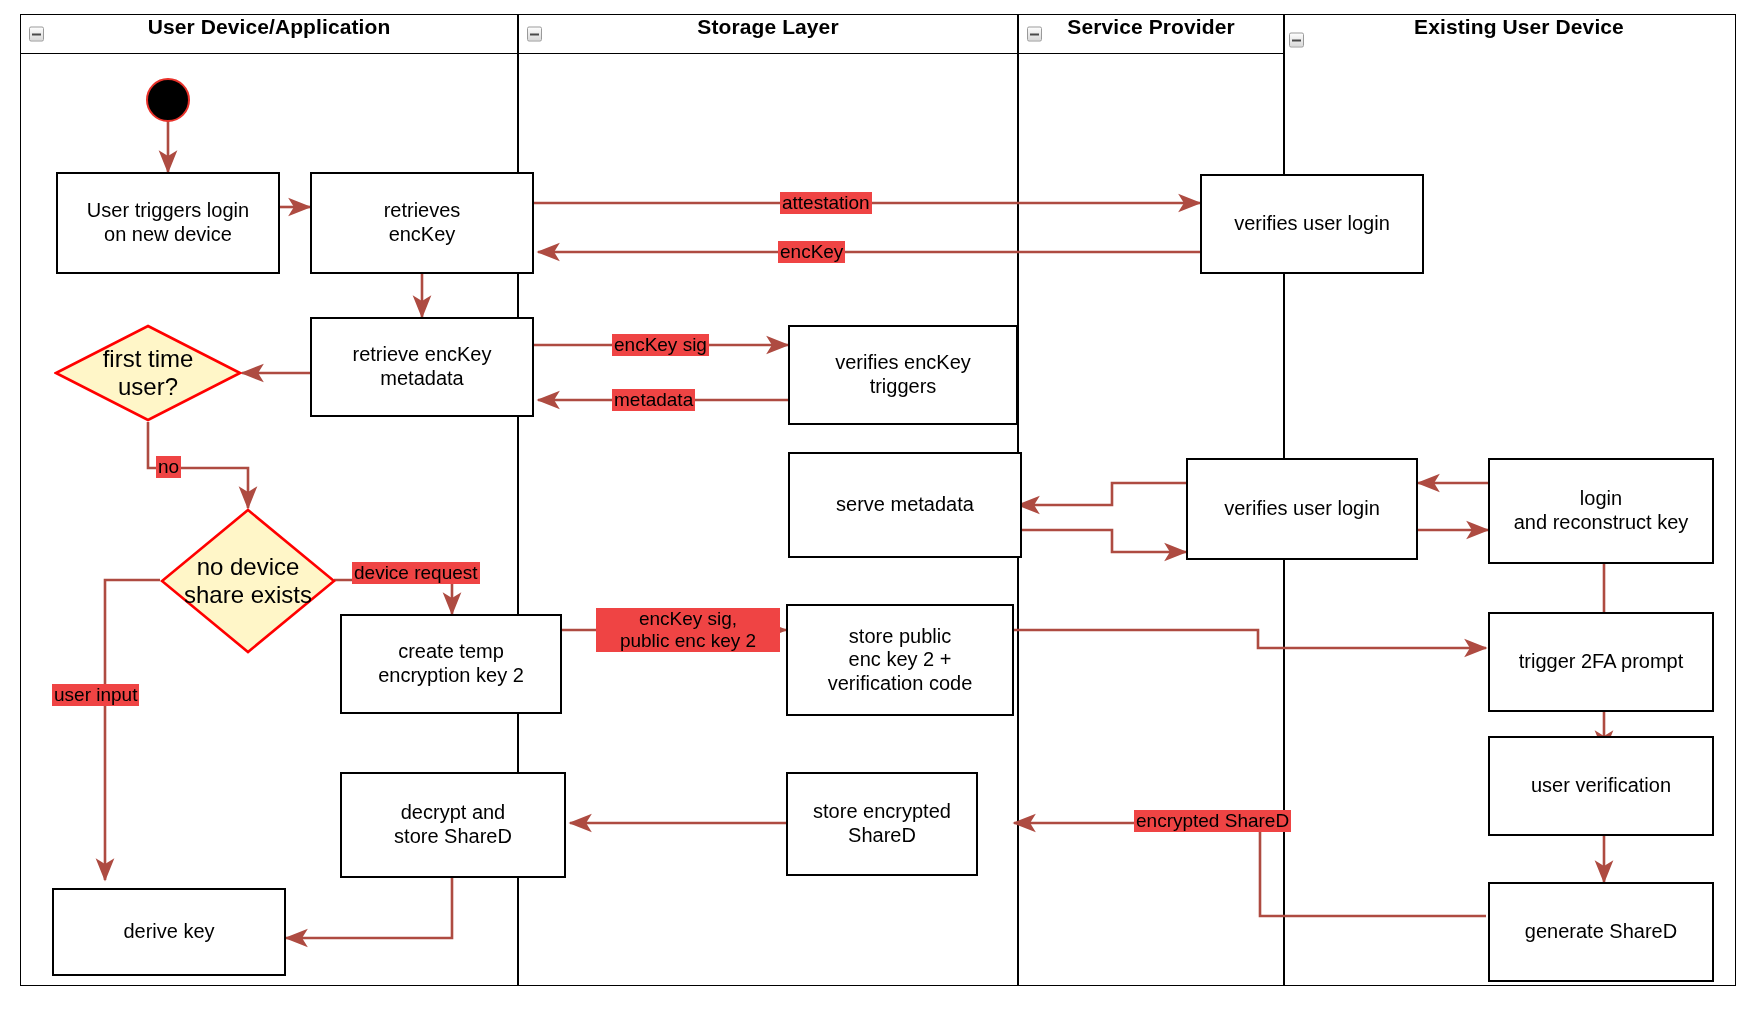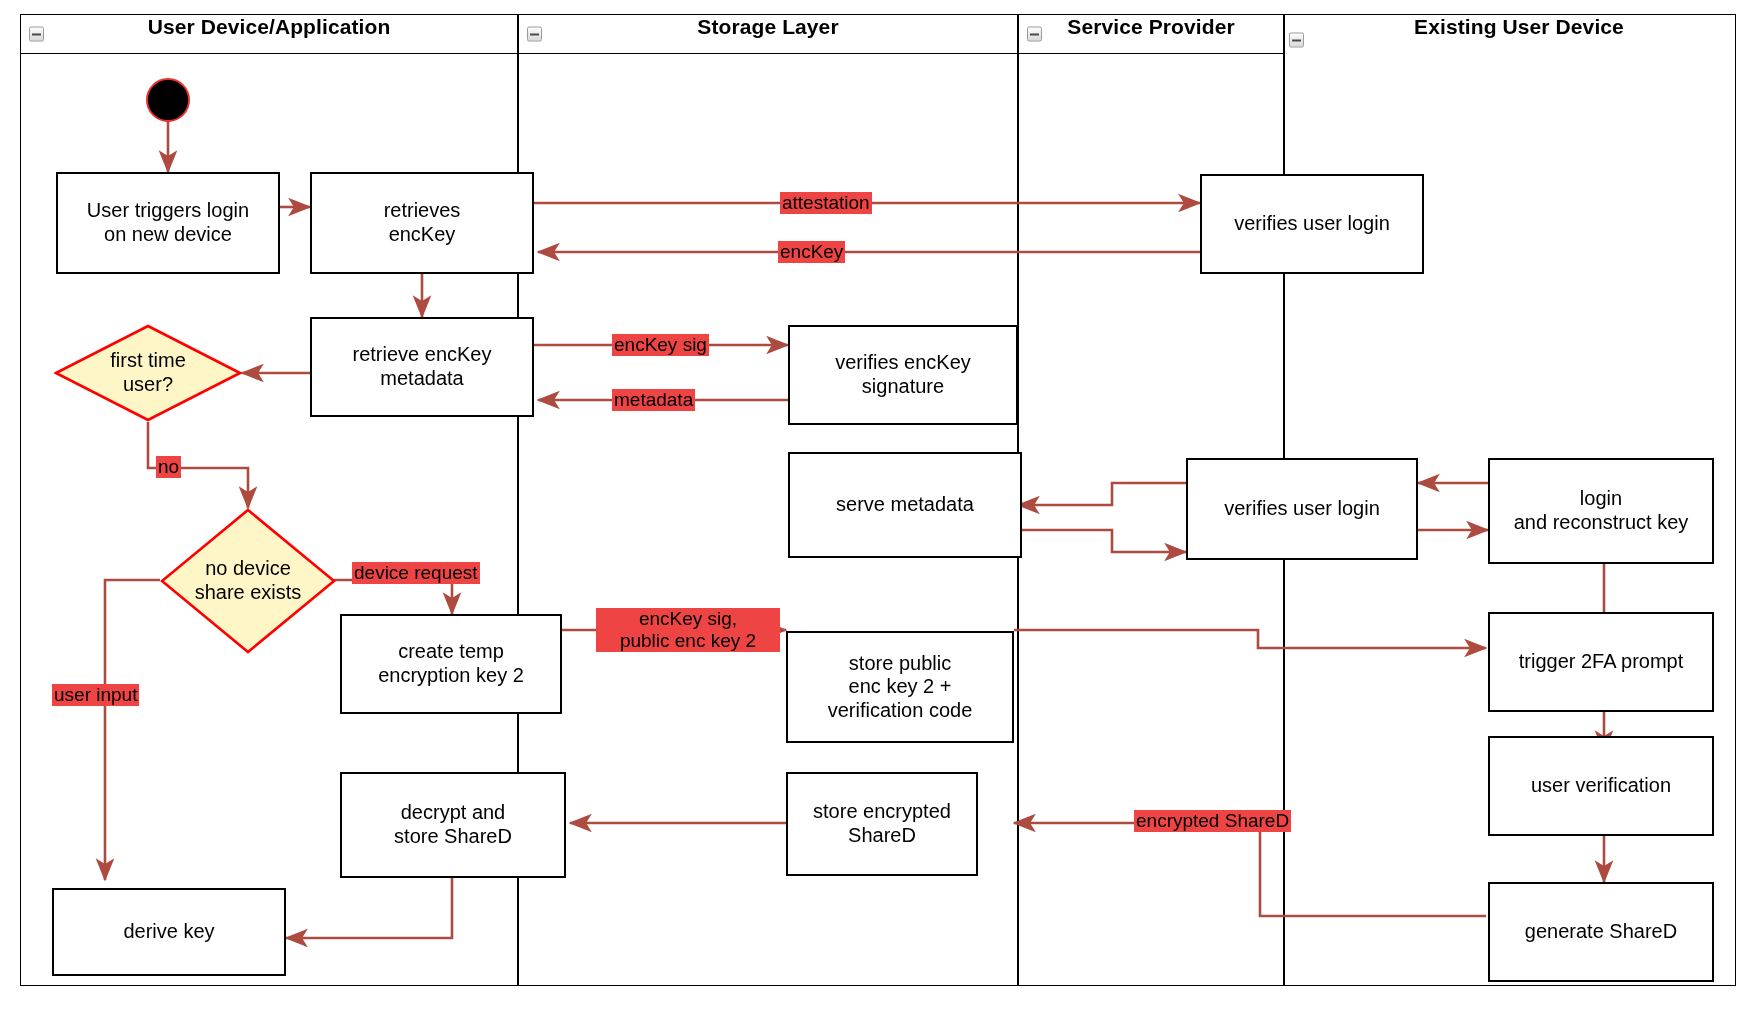--- a/index.html
+++ b/index.html
@@ -14,21 +14,21 @@
             box-sizing:border-box;border:1px solid #9a9a9a;border-radius:2px;
             background:linear-gradient(#fdfdfd,#d9d9d9);display:flex;align-items:center;justify-content:center;}
   .collapse::before{content:"";display:block;width:9px;height:2px;background:#4a4a4a;}
   .node{position:absolute;box-sizing:border-box;background:#fff;border:2.2px solid #000;
         display:flex;align-items:center;justify-content:center;text-align:center;
         font-size:20px;line-height:1.18;color:#000;padding:2px 4px;}
   .start{position:absolute;border-radius:50%;background:#000;box-sizing:border-box;border:2.5px solid #e8322a;}
   .diamond{position:absolute;}
   .diamond .dlabel{position:absolute;left:0;top:0;width:100%;height:100%;
         display:flex;align-items:center;justify-content:center;text-align:center;
-        font-size:20px;line-height:1.18;color:#000;}
+        font-size:24px;line-height:1.18;color:#000;}
   .edgelabel{position:absolute;font-size:19px;color:#000;background:#ef4444;
         white-space:nowrap;line-height:1.15;padding:0 2px;}
   .edgelabel.two{white-space:normal;text-align:center;}
   svg.edges{position:absolute;left:0;top:0;width:1756px;height:1026px;pointer-events:none;}
 </style>
 </head>
 <body>
 
 <div id="canvas">
 
@@ -171,29 +171,29 @@
     </div>
   </div>
 
   <div class="node" style="left:52px;top:888px;width:234px;height:88px;">
     <div>derive key</div>
   </div>
 
   <div class="node" style="left:788px;top:325px;width:230px;height:100px;">
     <div>
       <div>verifies encKey</div>
-      <div>signature</div>
+      <div>triggers</div>
     </div>
   </div>
 
   <div class="node" style="left:788px;top:452px;width:234px;height:106px;">
     <div>serve metadata</div>
   </div>
 
-  <div class="node" style="left:786px;top:604px;width:228px;height:112px;margin-top:27px;">
+  <div class="node" style="left:786px;top:604px;width:228px;height:112px;">
     <div>
       <div>store public</div>
       <div>enc key 2 +</div>
       <div>verification code</div>
     </div>
   </div>
 
   <div class="node" style="left:786px;top:772px;width:192px;height:104px;">
     <div>
       <div>store encrypted</div>

